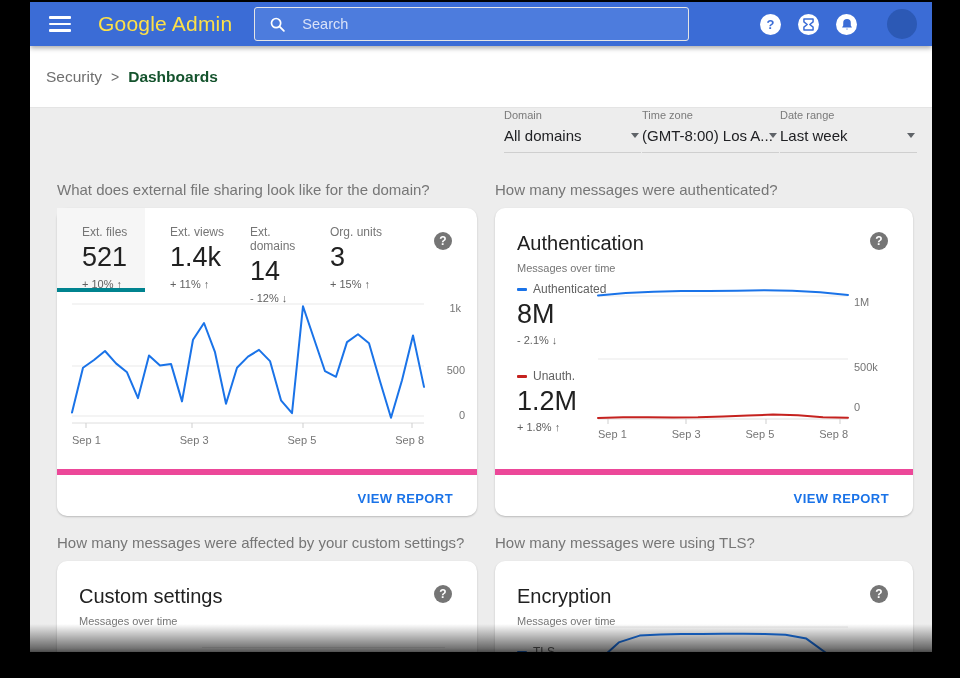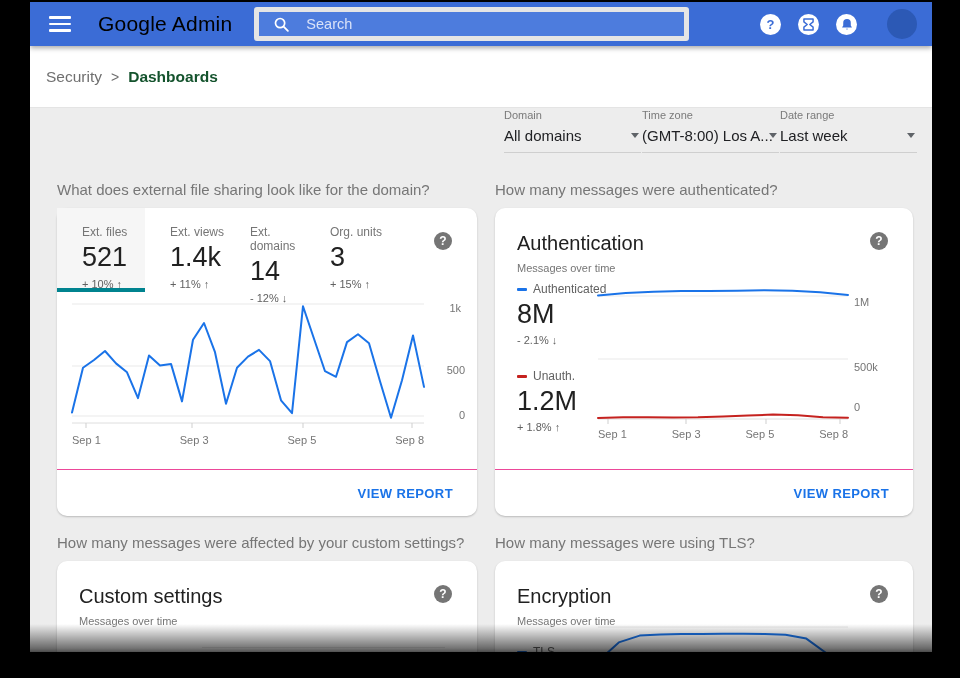--- a/index.html
+++ b/index.html
@@ -7,23 +7,23 @@
               font-family:"Liberation Sans", sans-serif; }
   .app { position:absolute; left:30px; top:2px; width:902px; height:650px;
          background:#ededed; overflow:hidden; }
 
   
   .appbar { position:relative; z-index:5; height:44px; background:#3b6cd6;
             display:flex; align-items:center; box-shadow:0 2px 5px rgba(0,0,0,.35); }
   .hamburger { width:22px; height:16px; margin-left:19px; display:flex; flex-direction:column;
                justify-content:space-between; cursor:pointer; }
   .hamburger i { display:block; height:2.6px; background:#fff; border-radius:1px; }
-  .logo { color:#000000; font-size:21px; letter-spacing:.2px; margin-left:27px; white-space:nowrap; }
+  .logo { color:#fde047; font-size:21px; letter-spacing:.2px; margin-left:27px; white-space:nowrap; }
   .searchbox { margin-left:22px; width:435px; height:34px; background:#4d7cdd;
-               border:5px solid #e5e5e5; border-radius:3px; display:flex; align-items:center; }
+               border:1px solid #e5e5e5; border-radius:3px; display:flex; align-items:center; }
   .searchbox svg { margin:0 16px 0 14px; flex:none; }
   .searchbox input { background:transparent; border:none; outline:none; color:#fff;
                      font-size:14.5px; width:330px; font-family:inherit; }
   .searchbox input::placeholder { color:#d9e2f8; }
   .bar-icons { margin-left:auto; display:flex; align-items:center; gap:17px; }
   .circ { width:21px; height:21px; border-radius:50%; background:#fff; display:flex;
           align-items:center; justify-content:center; color:#3b6cd6; font-size:13px;
           font-weight:bold; cursor:pointer; }
   .avatar { width:30px; height:30px; border-radius:50%; background:#2c59b5;
             margin:0 15px 0 13px; cursor:pointer; }
@@ -92,21 +92,21 @@
   .card-title { font-size:20px; color:#212121; padding:24px 0 0 22px; }
   .card-sub { font-size:11px; color:#757575; padding:7px 0 0 22px; }
   .legendcol { position:absolute; left:22px; top:74px; width:92px; }
   .legrow { display:flex; align-items:center; gap:6px; font-size:12px; color:#616161; }
   .dash { width:10px; height:3px; border-radius:1px; flex:none; }
   .bigval { font-size:27px; color:#212121; margin-top:3px; }
   .smdelta { font-size:11px; color:#616161; margin-top:4px; }
   .leggroup + .leggroup { margin-top:23px; }
 
   .footer { position:absolute; left:0; right:0; bottom:0; height:47px;
-            border-top:1px solid #ec4899; text-align:right; line-height:46px; }
+            border-top:6px solid #ec4899; text-align:right; line-height:46px; }
   .viewreport { color:#1a73e8; font-size:13px; font-weight:bold; letter-spacing:.4px;
                 padding-right:24px; cursor:pointer; }
 
   .partial-grid { position:absolute; left:145px; width:243px; top:86px; height:1px;
                   background:#e8e8e8; }
   .enc-chart { left:103px; top:56px; width:250px; height:60px; }
   .enc-legend { position:absolute; left:22px; top:84px; }
 
   .fade { position:absolute; left:0; right:0; top:624px; height:54px; z-index:20;
           pointer-events:none;

